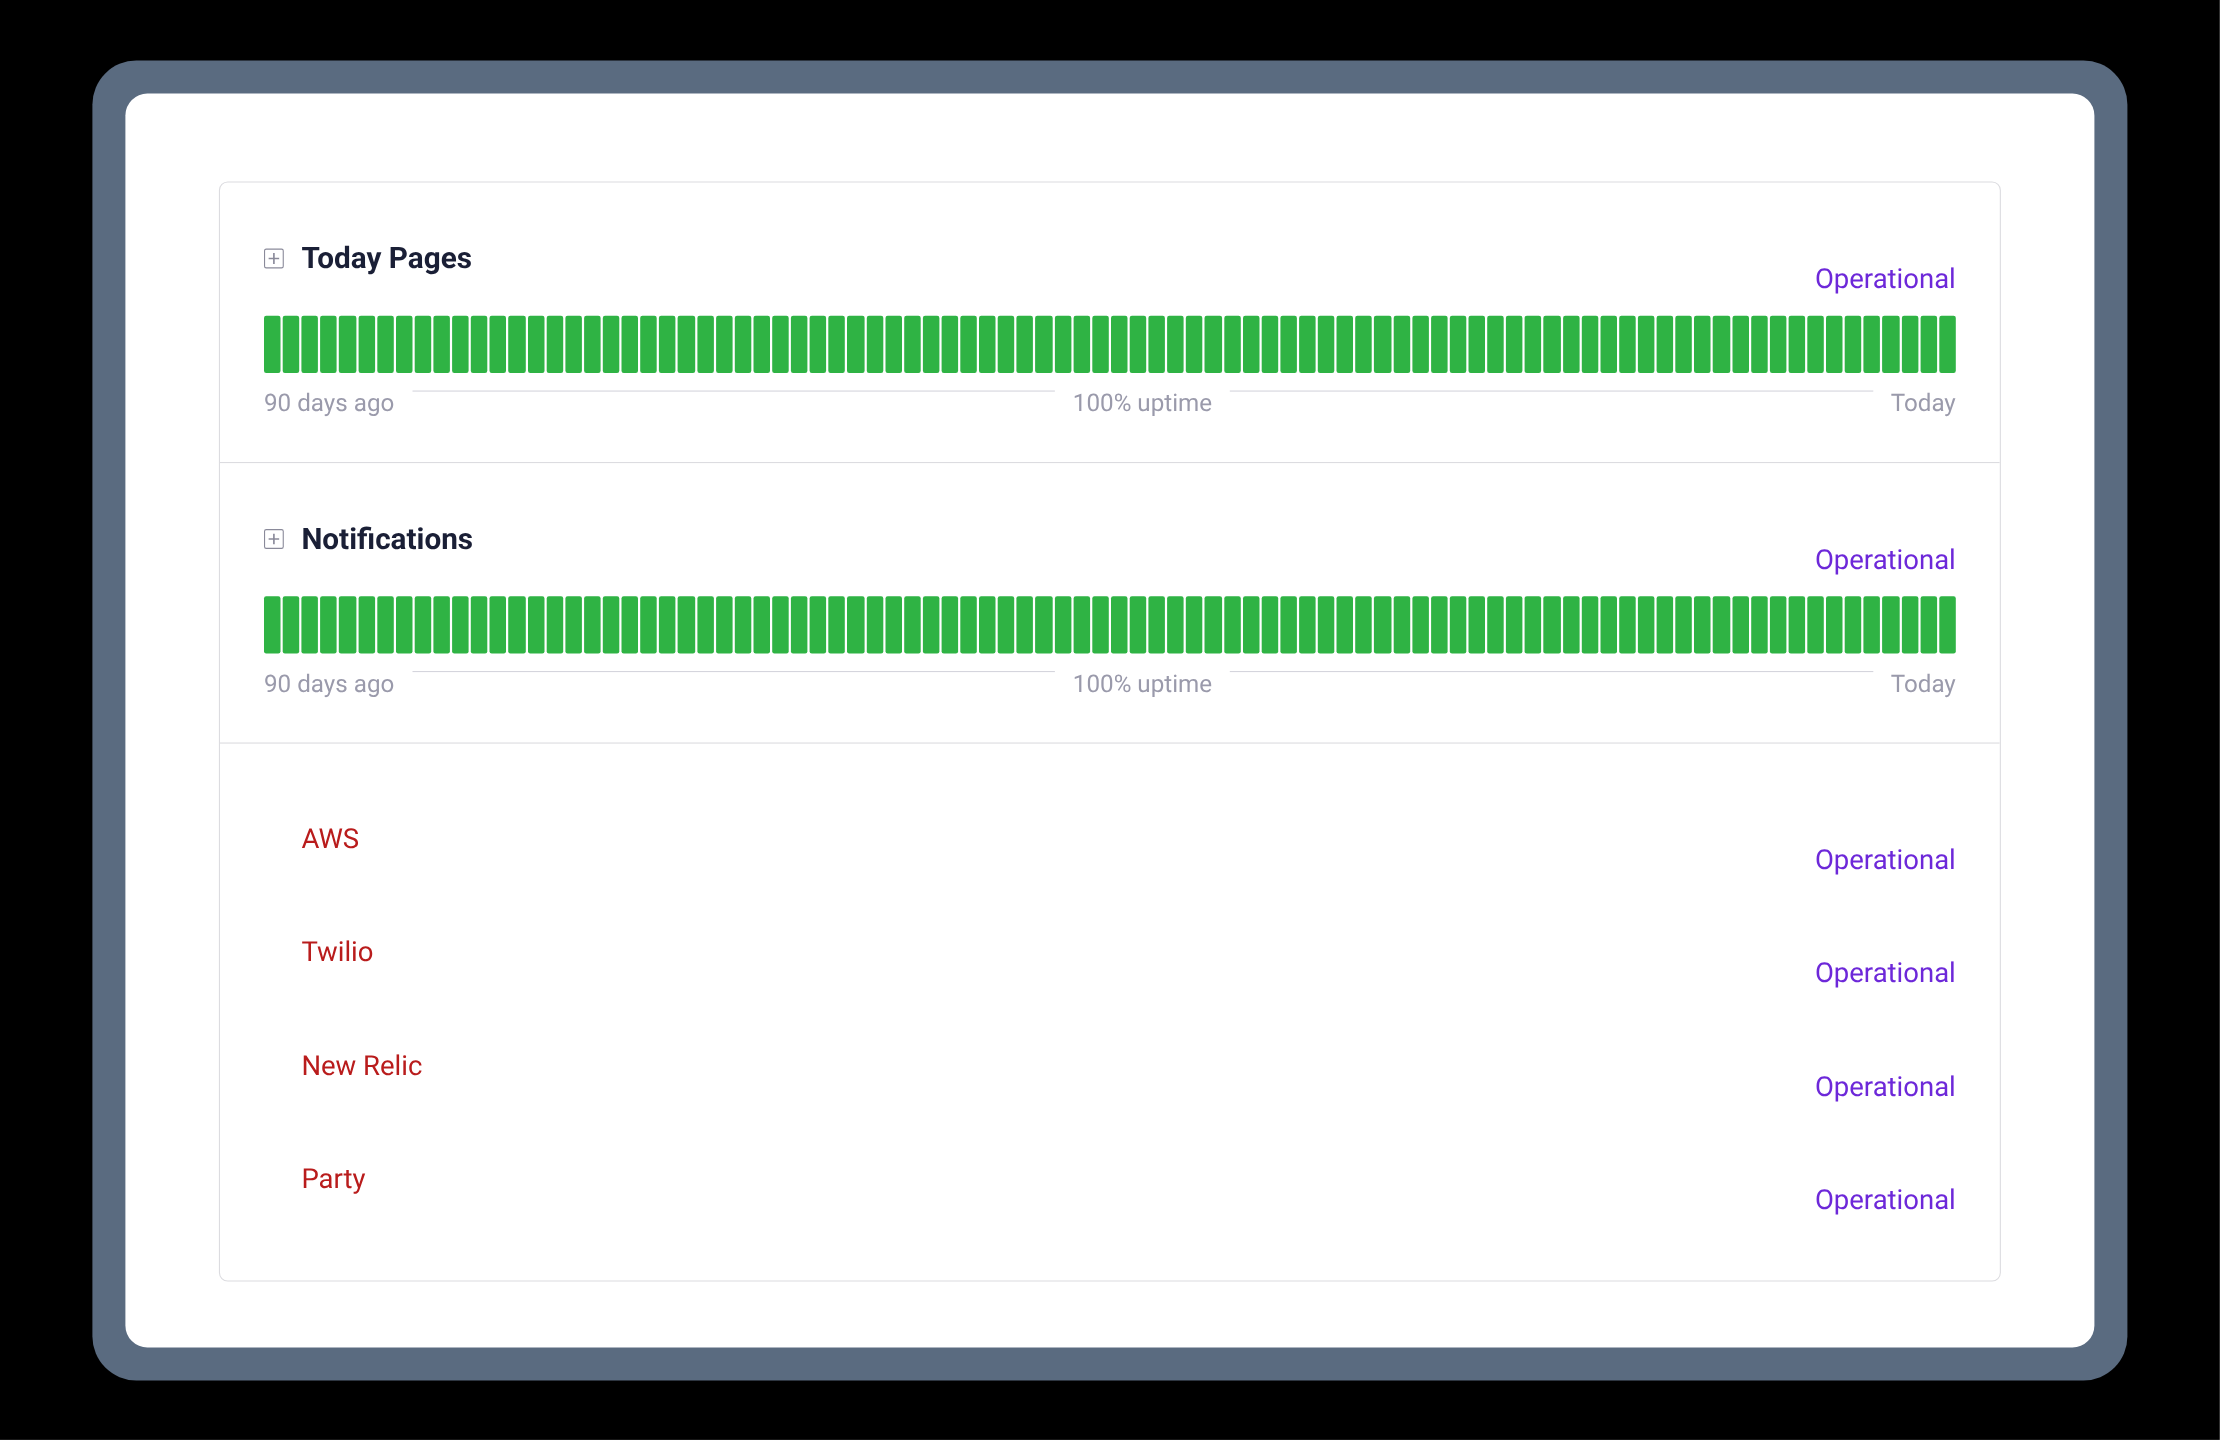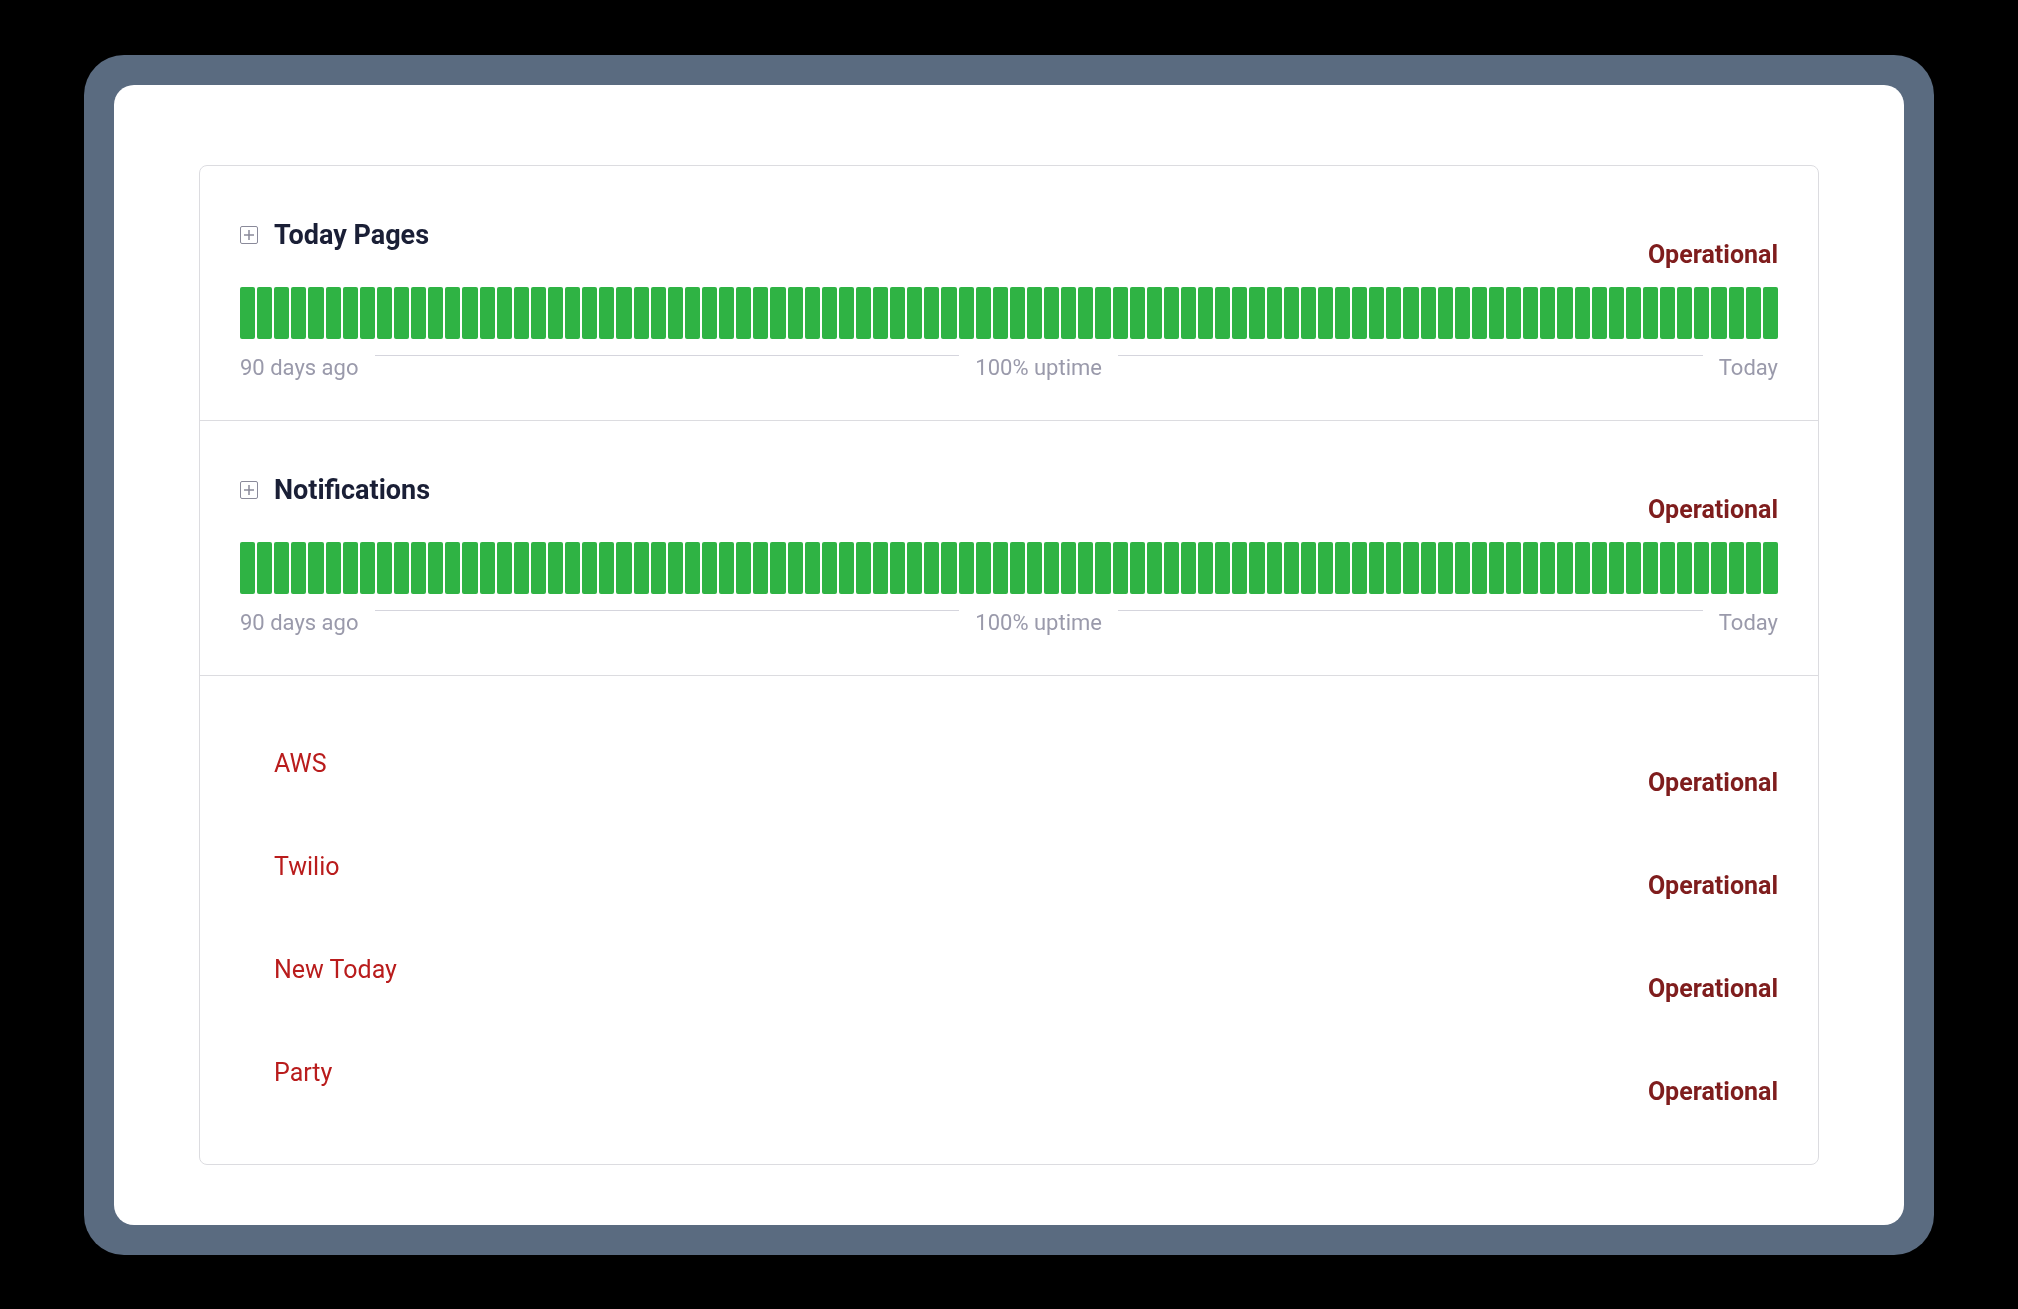--- a/index.html
+++ b/index.html
@@ -81,22 +81,22 @@
     }
     
     .component-title {
       font-size: 27px;
       font-weight: 700;
       color: #1a1f36;
     }
     
     .status-label {
       font-size: 25px;
-      font-weight: 700;
-      color: #7f1d1d;
+      font-weight: 400;
+      color: #6d28d9;
       margin-top: 38px;
     }
     
     .uptime-bars {
       display: flex;
       gap: 2px;
       height: 52px;
       margin-bottom: 16px;
     }
     
@@ -378,21 +378,21 @@
         <div class="sub-component-list">
           <div class="sub-component">
             <div class="sub-component-name">AWS</div>
             <div class="status-label">Operational</div>
           </div>
           <div class="sub-component">
             <div class="sub-component-name">Twilio</div>
             <div class="status-label">Operational</div>
           </div>
           <div class="sub-component">
-            <div class="sub-component-name">New Today</div>
+            <div class="sub-component-name">New Relic</div>
             <div class="status-label">Operational</div>
           </div>
           <div class="sub-component">
             <div class="sub-component-name">Party</div>
             <div class="status-label">Operational</div>
           </div>
         </div>
       </div>
 
     </div>

